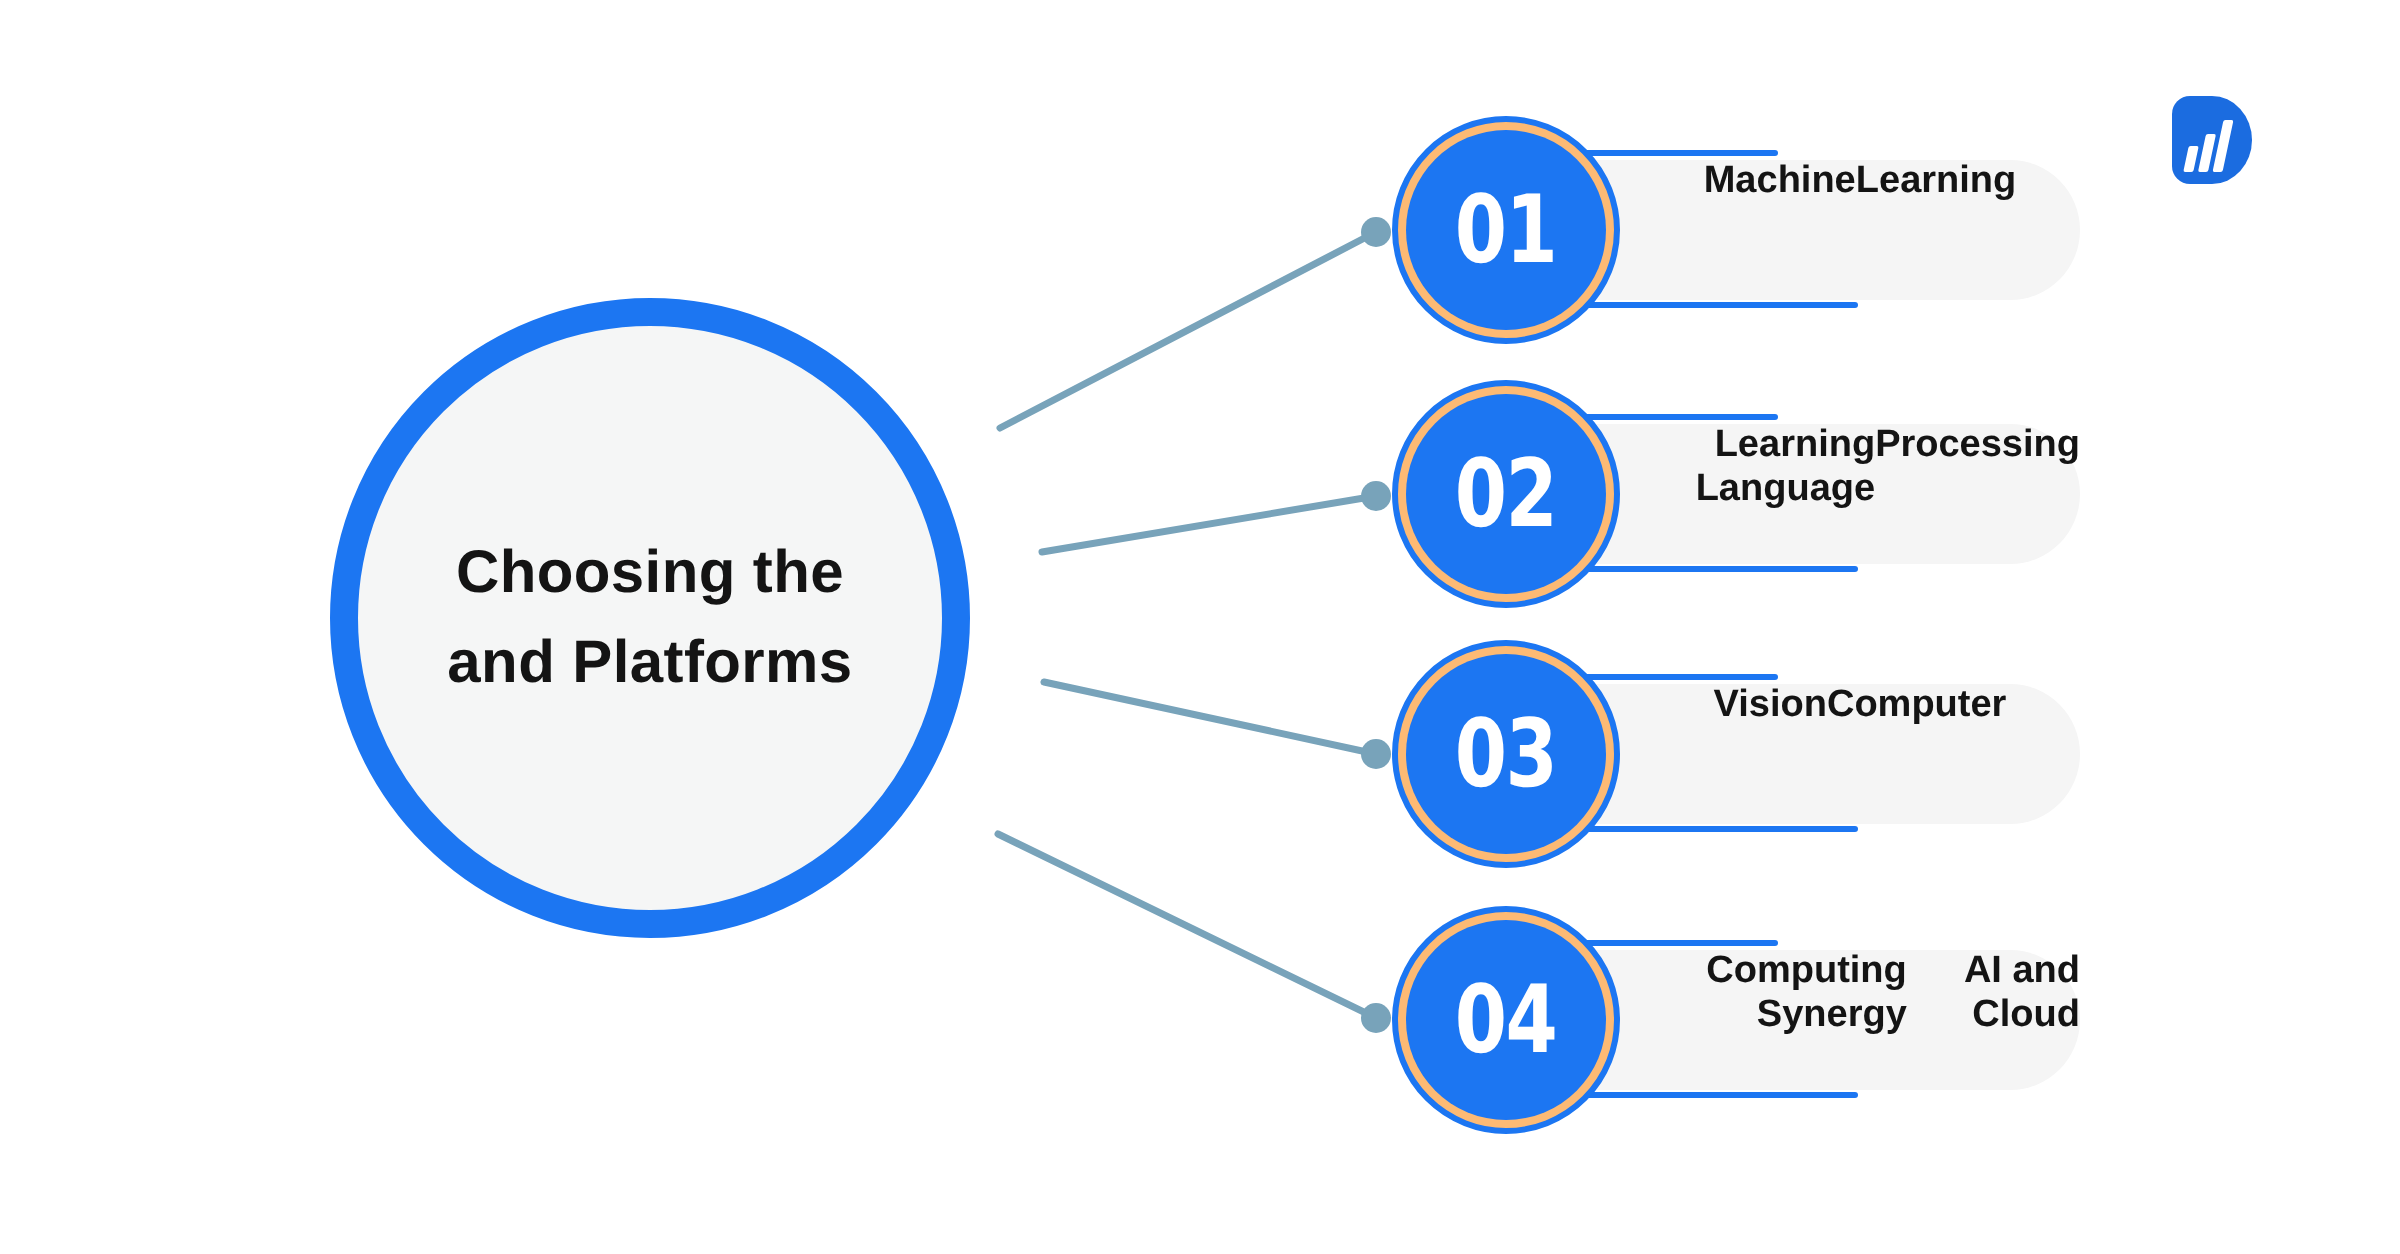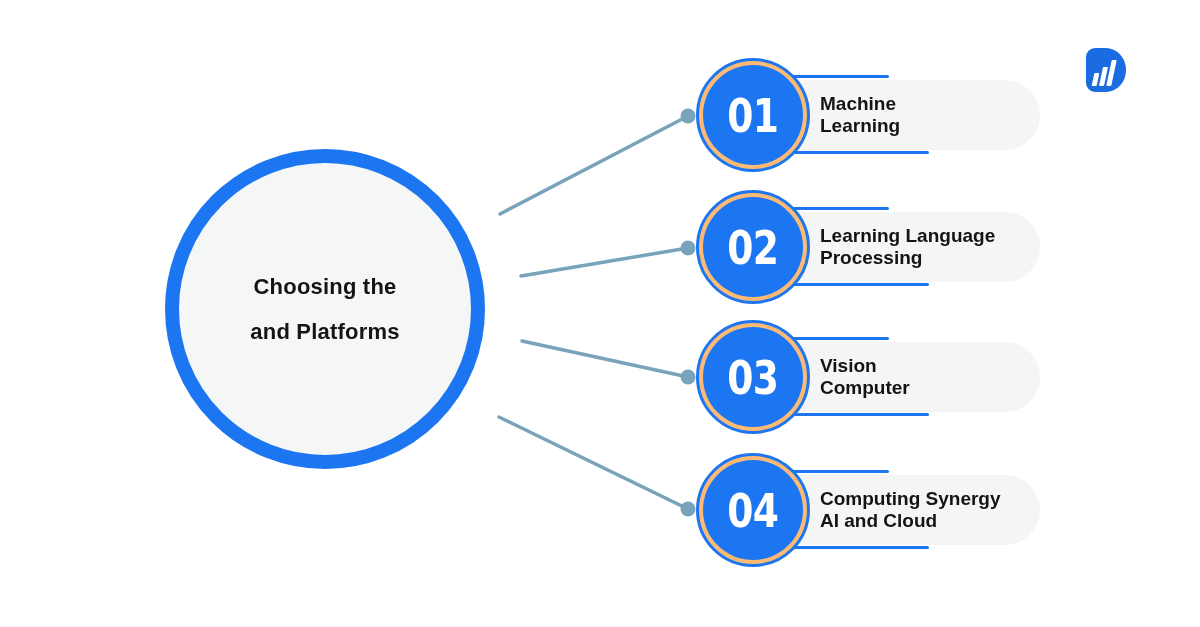--- a/index.html
+++ b/index.html
@@ -18,31 +18,31 @@
   
   .connectors{position:absolute;left:0;top:0;width:1200px;height:627px;z-index:1;}
 
   
   .hub{
     position:absolute;left:165px;top:149px;width:320px;height:320px;
     border-radius:50%;border:14px solid var(--accent);background:var(--circle-fill);
     display:flex;flex-direction:column;align-items:center;justify-content:center;
     z-index:2;text-align:center;
   }
-  .hub-line{font-size:22px;line-height:45px;font-weight:700;color:var(--ink);letter-spacing:.2px;}
+  .hub-line{font-size:30px;line-height:45px;font-weight:700;color:var(--ink);letter-spacing:.2px;}
 
   
   .item{position:absolute;left:696px;width:370px;height:114px;z-index:2;}
   .item-1{top:58px;} .item-2{top:190px;} .item-3{top:320px;} .item-4{top:453px;}
 
   .pill{
     position:absolute;left:57px;top:22px;width:287px;height:70px;
     background:var(--pill);border-radius:35px;
-    display:flex;flex-direction:column;justify-content:center;
-    padding-left:67px;z-index:1;
+    display:flex;flex-direction:row;justify-content:center;
+    padding-left:67px;z-index:1;text-align:right;
   }
   .pill-line{font-size:19px;line-height:22px;font-weight:700;color:var(--ink);}
 
   .accent-top{
     position:absolute;left:85px;top:17px;width:108px;height:3px;
     background:var(--accent);border-radius:3px;z-index:2;
   }
   .accent-bottom{
     position:absolute;left:95px;top:93px;width:138px;height:3px;
     background:var(--accent);border-radius:3px;z-index:2;

